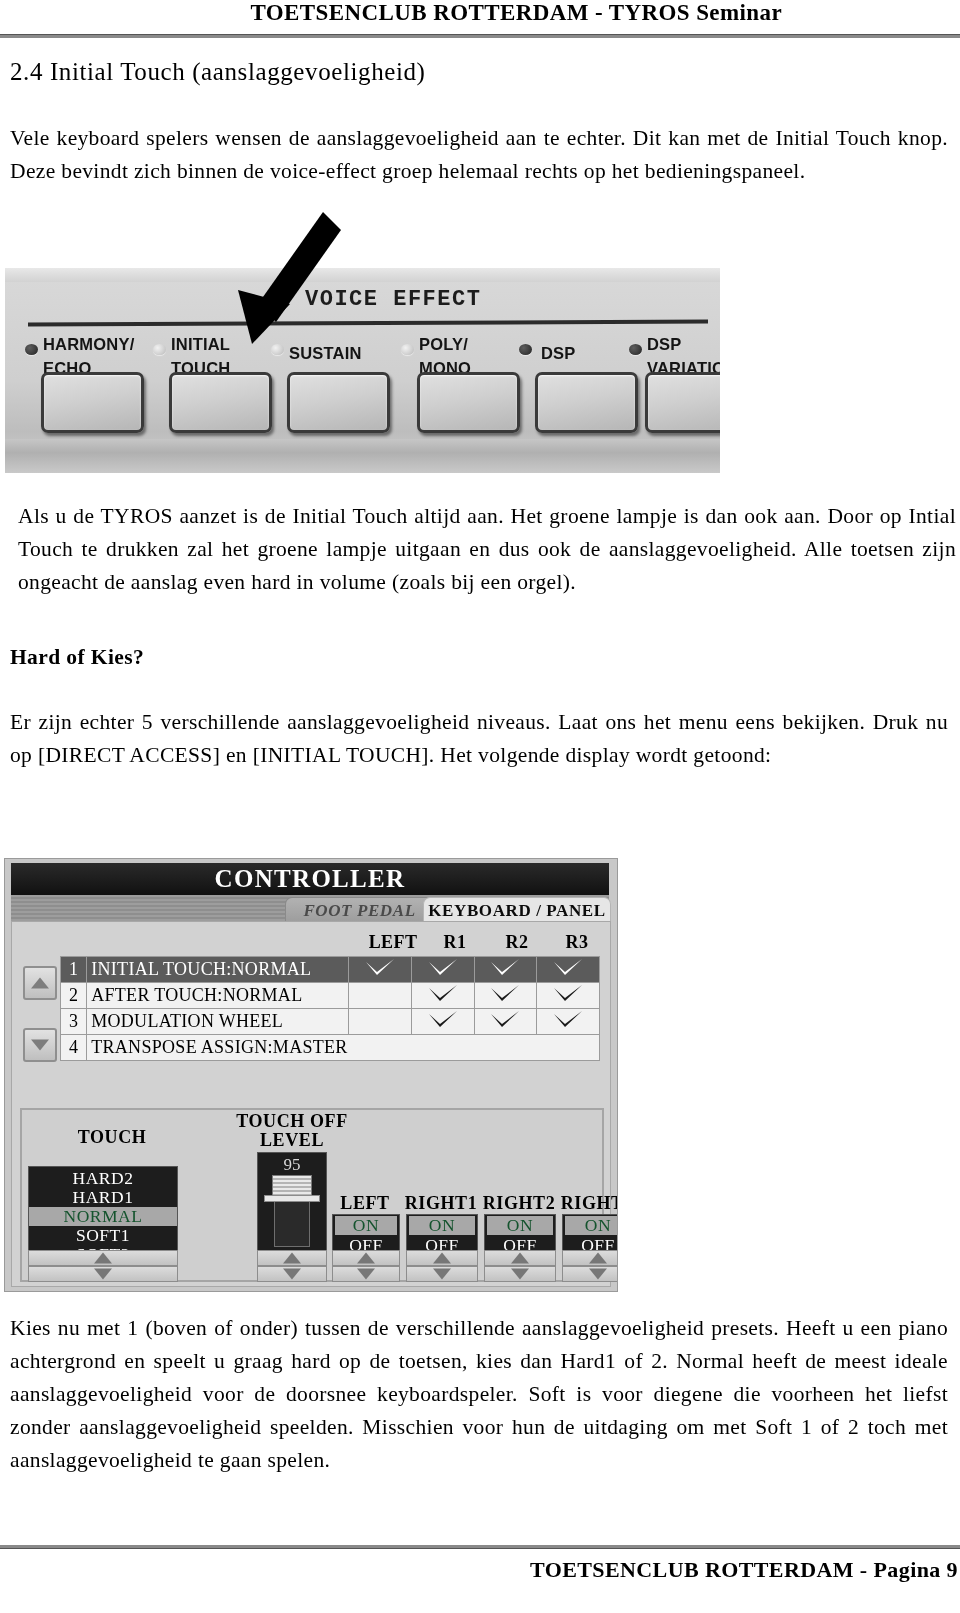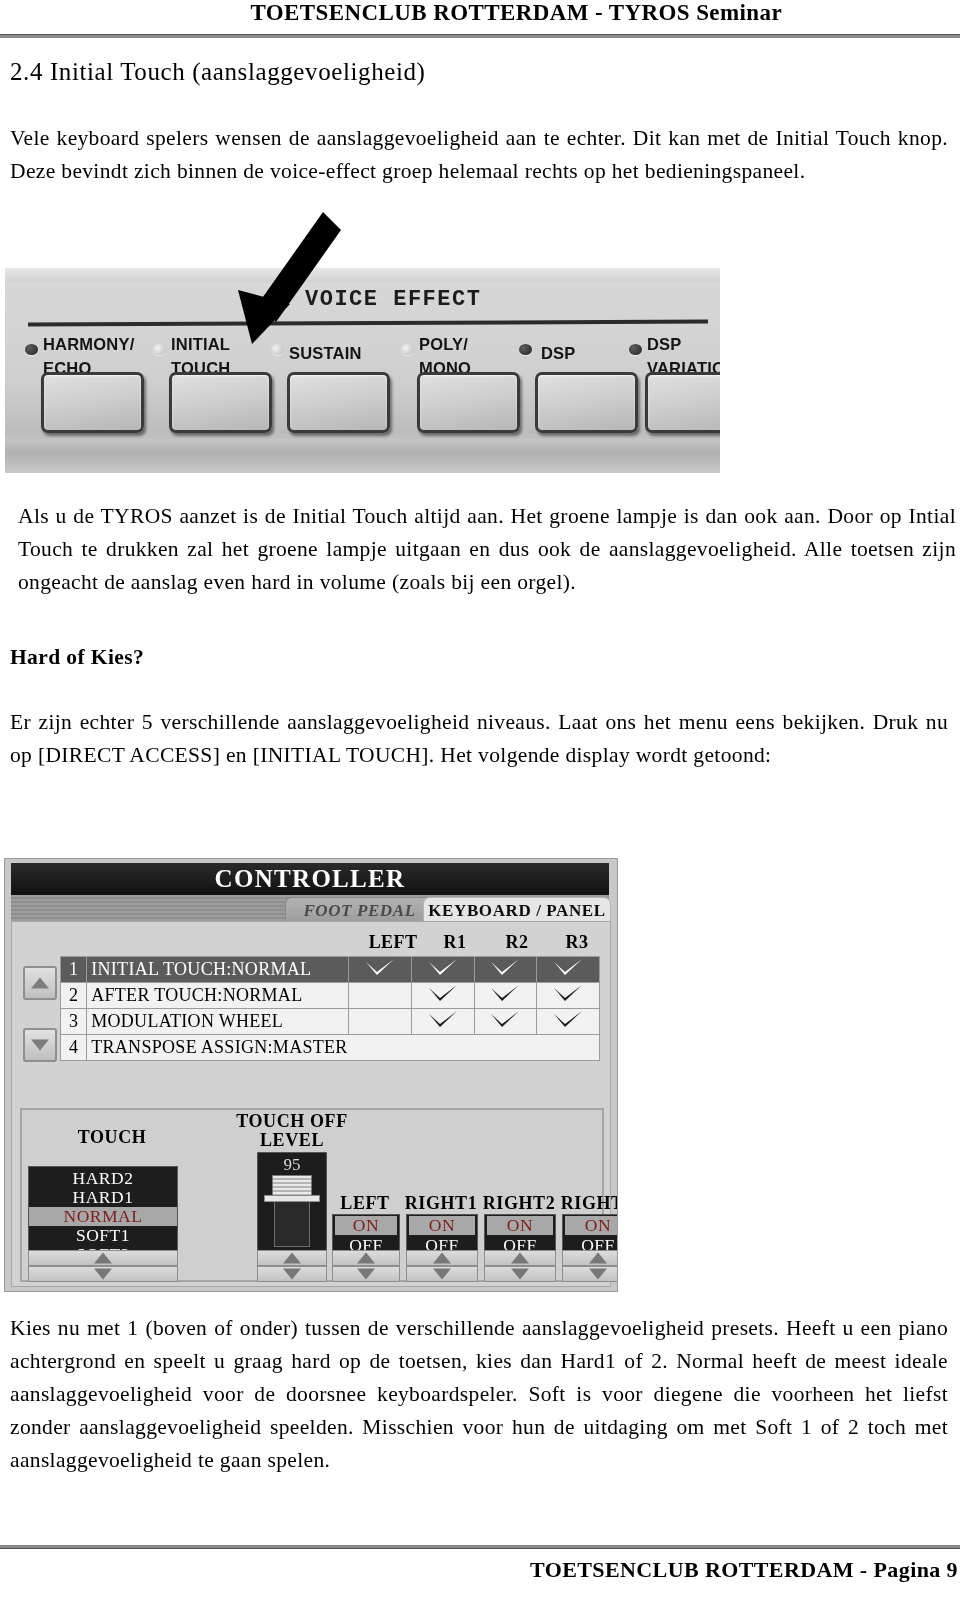--- a/index.html
+++ b/index.html
@@ -331,21 +331,21 @@
     border: 1px solid #555;
   }
   .listbox .opt {
     text-align: center;
     font-size: 17.5px;
     line-height: 19px;
     letter-spacing: 0.5px;
   }
   .listbox .opt.on {
     background: #a8a8a8;
-    color: #7f1d1d;
+    color: #14532d;
   }
   .arrowbtn {
     position: absolute;
     background: linear-gradient(180deg,#dcdcdc,#c2c2c2);
     border: 1px solid #8d8d8d;
   }
   .arrowbtn .tri.up { border-bottom-color:#777; }
   .arrowbtn .tri.down { border-top-color:#777; }
 
   

